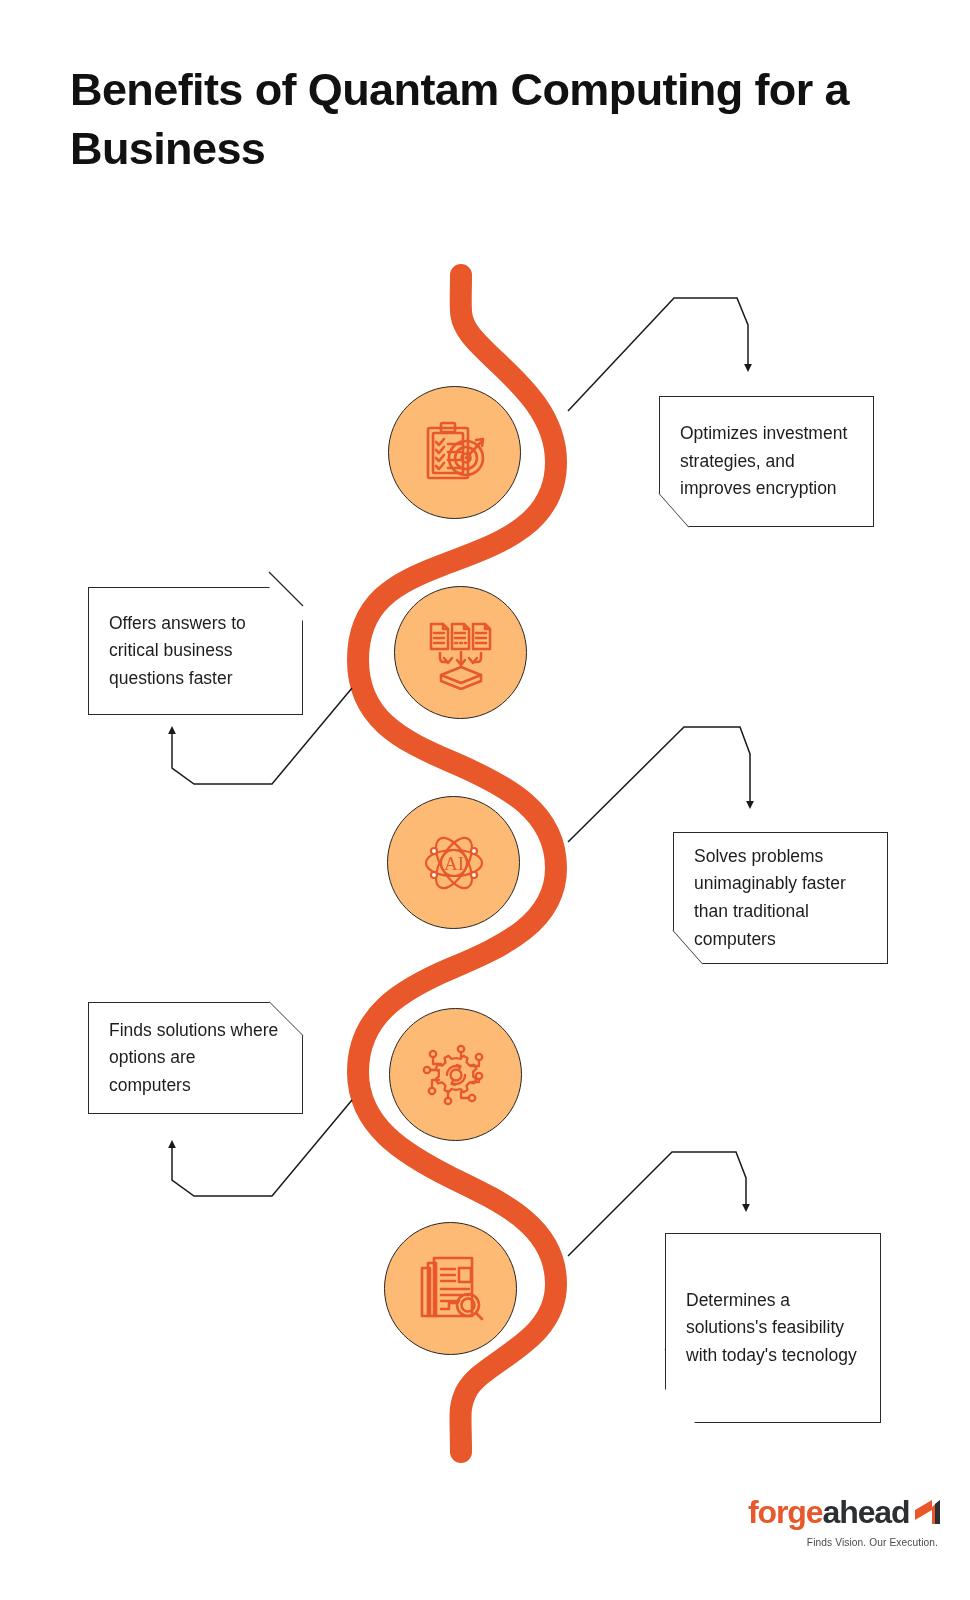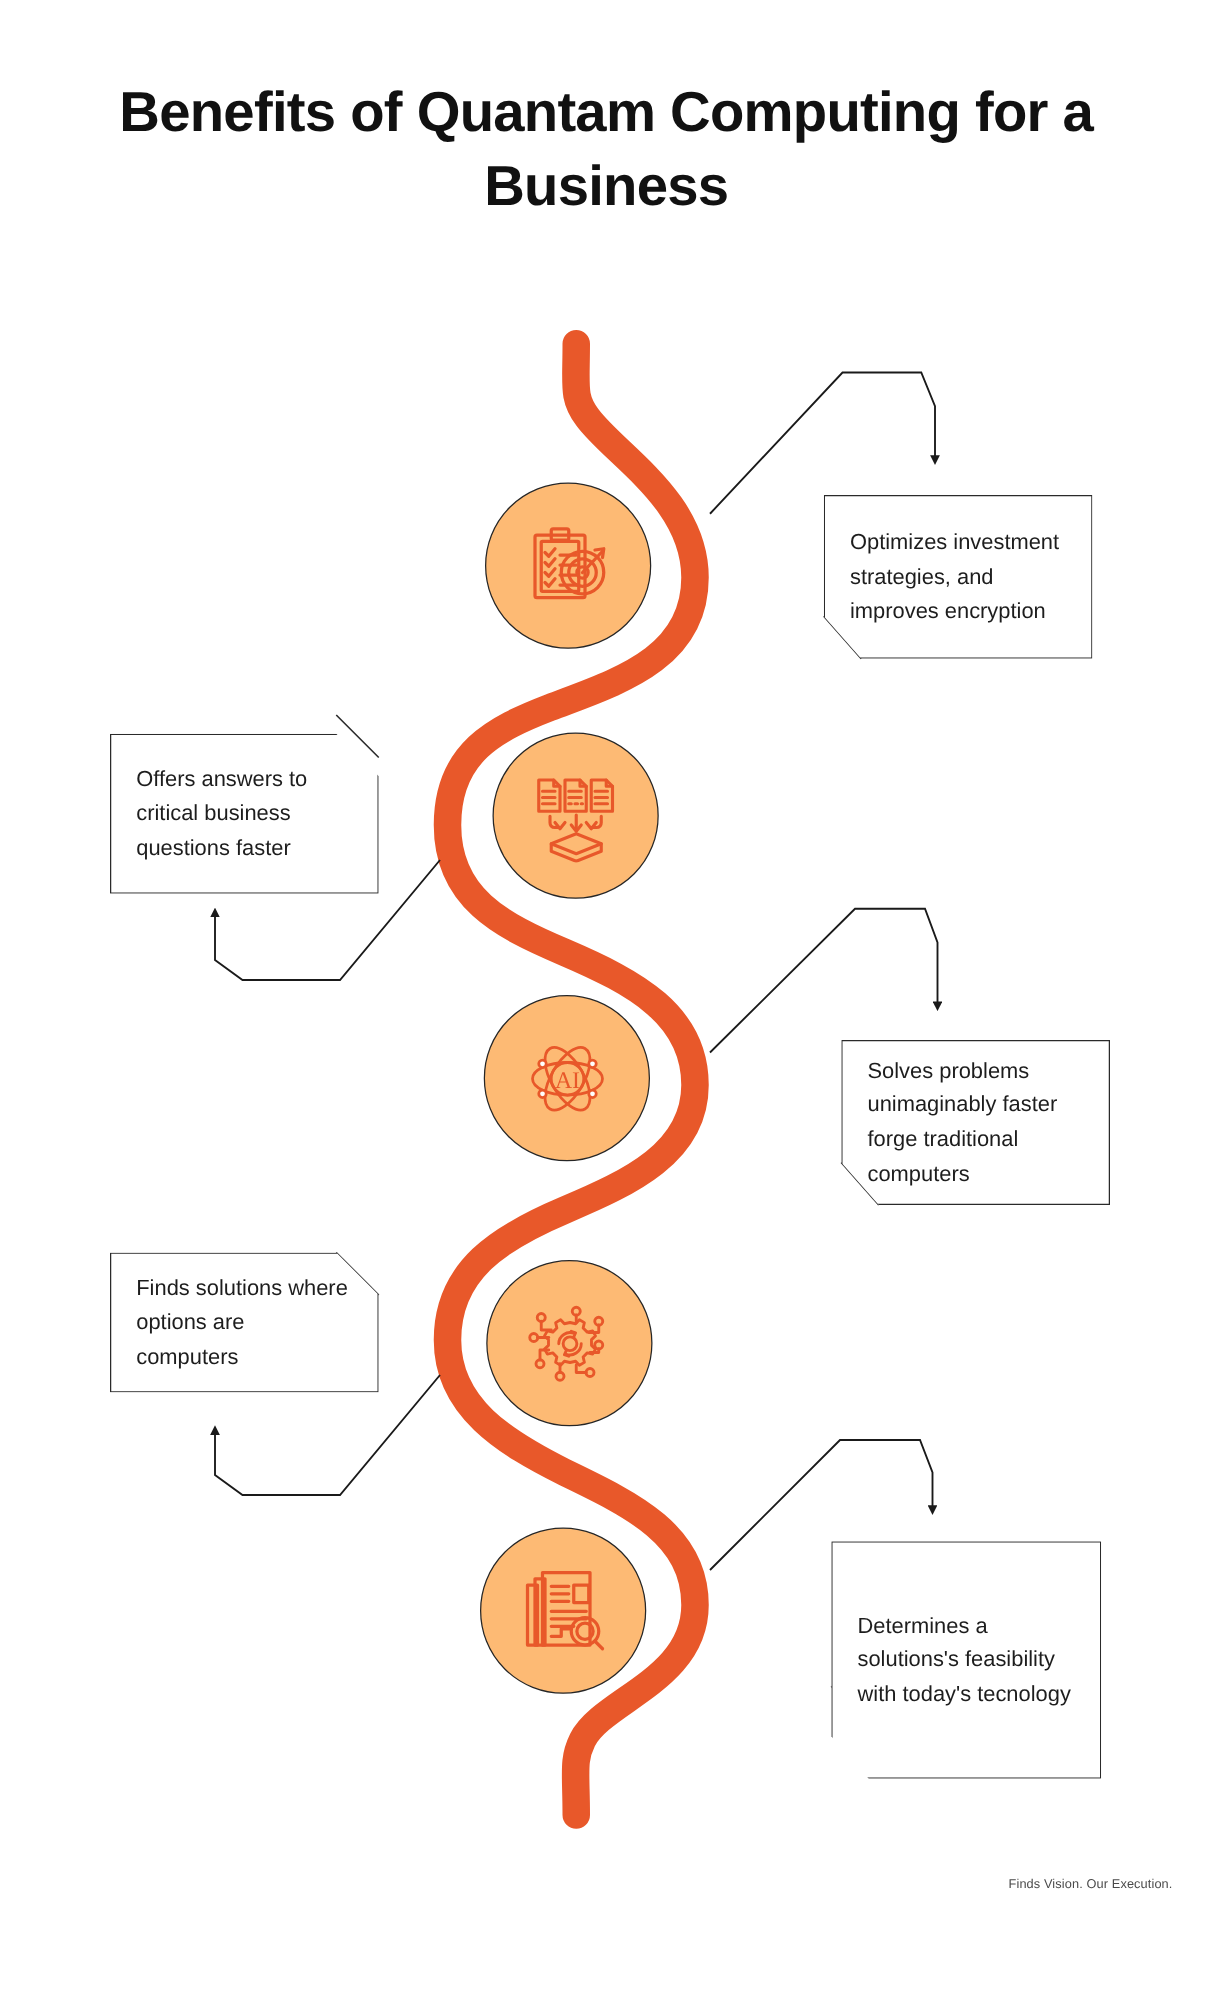--- a/index.html
+++ b/index.html
@@ -7,21 +7,20 @@
   body {
     width:970px; height:1600px;
     position:relative; overflow:hidden;
     font-family:"Liberation Sans", sans-serif;
     color:#1b1b1b;
   }
 
   
   #title {
     position:absolute; top:60px; left:0; width:970px;
-    text-align:center;
     font-size:45px; line-height:1.32;
     font-weight:bold;
     letter-spacing:-0.6px;
     color:#111111;
     padding:0 70px;
   }
 
   
   #stage { position:absolute; top:0; left:0; width:970px; height:1600px; }
 
@@ -127,21 +126,21 @@
 
 <div class="callout right c1">
   <div class="callout-inner">Optimizes investment strategies, and improves encryption</div>
 </div>
 
 <div class="callout left c2">
   <div class="callout-inner">Offers answers to critical business questions faster</div>
 </div>
 
 <div class="callout right c3">
-  <div class="callout-inner">Solves problems unimaginably faster forge traditional computers</div>
+  <div class="callout-inner">Solves problems unimaginably faster than traditional computers</div>
 </div>
 
 <div class="callout left c4">
   <div class="callout-inner">Finds solutions where options are computers</div>
 </div>
 
 <div class="callout right c5">
   <div class="callout-inner">Determines a solutions's feasibility with today's tecnology</div>
 </div>
 
@@ -248,14 +247,22 @@
       <path d="M27 37 h28 M27 43 h28 M27 49 h18"></path>
       <path d="M27 57 h8 v-6 h8"></path>
       <circle cx="54" cy="53" r="11"></circle>
       <circle cx="54" cy="53" r="6.5"></circle>
       <path d="M62 61 l6 6"></path>
     </svg>
   </span>
 </div>
 
 <div id="logo">
+  <div class="wordmark">
+    <span class="wm-forge">forge</span><span class="wm-ahead">ahead</span><span class="arrow-mark">
+      <svg width="30" height="28" viewBox="0 0 30 28">
+        <path d="M3 12 L20 2 L20 9 L28 2 L28 26 L20 26 L20 12 L3 22 Z" fill="#E8582A"></path>
+        <path d="M23 6 L28 2 L28 26 L23 26 Z" fill="#2C2F33"></path>
+      </svg>
+    </span>
+  </div>
   <div class="tagline">Finds Vision. Our Execution.</div>
 </div>
 
 </body></html>

